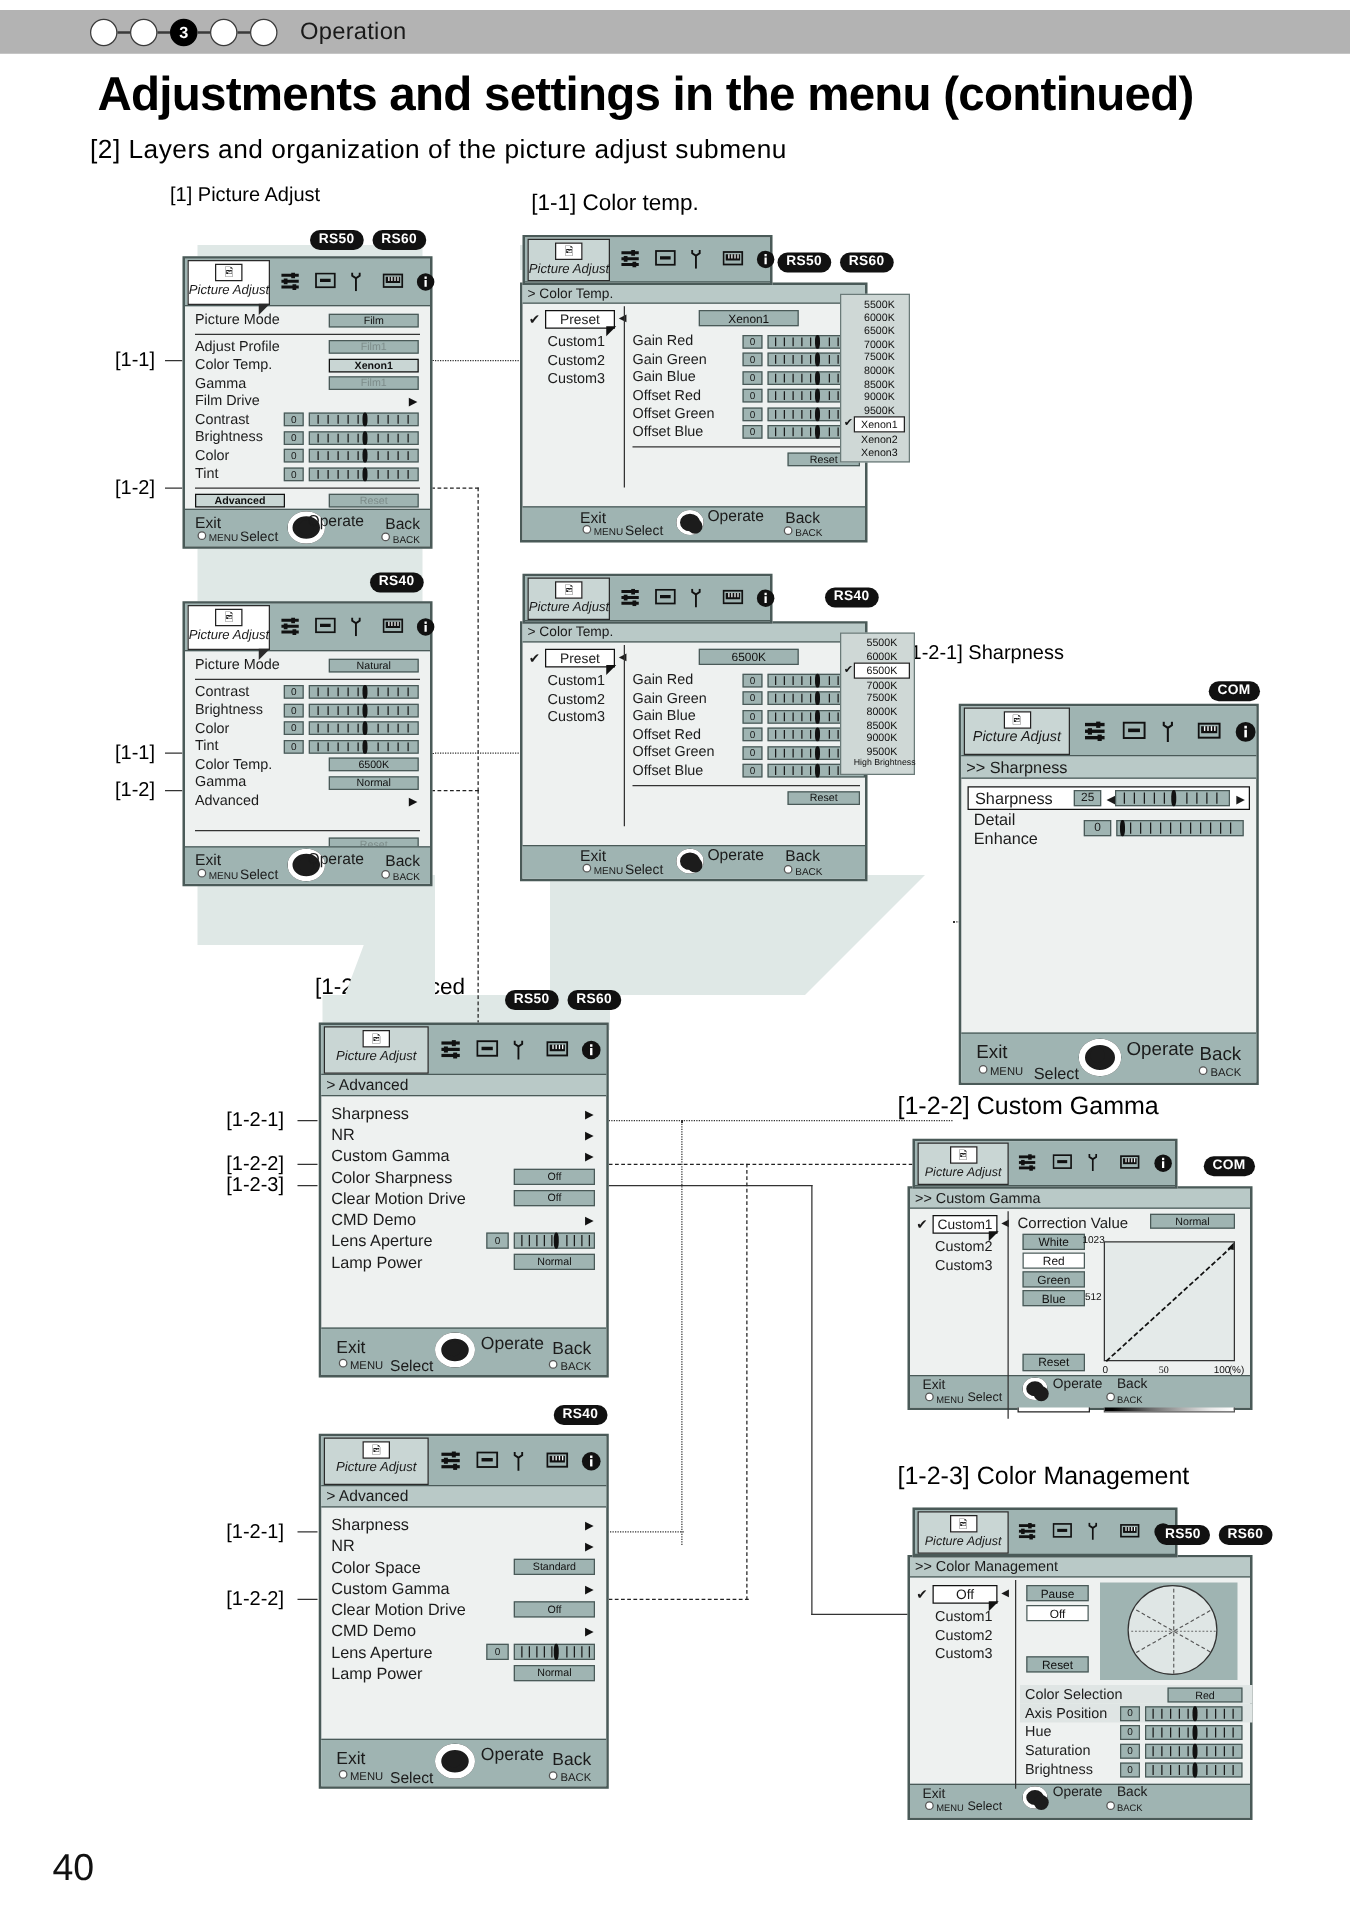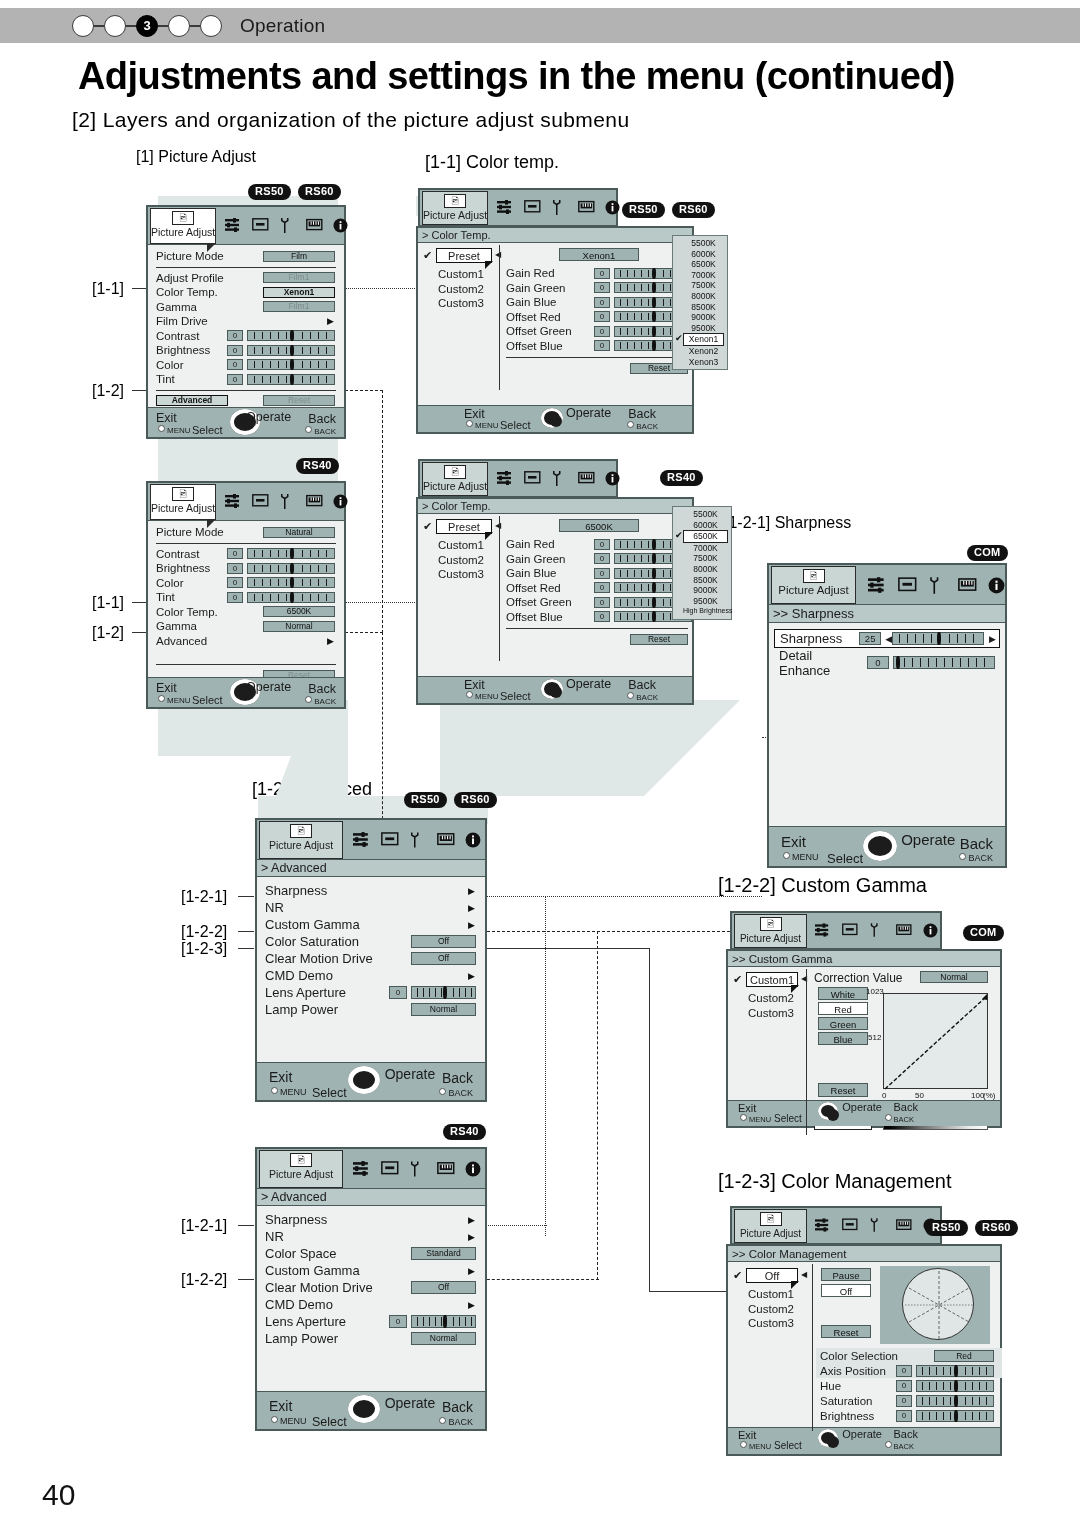--- a/index.html
+++ b/index.html
@@ -68,21 +68,21 @@
     background:#fff; border:1.5px solid #2b2b2b;
     display:flex; flex-direction:column; align-items:center; justify-content:flex-start;
     position:relative;
   }
   .pa-tab.sel{ background:#c9d6d4; }
   .pa-tab .ic{
     width:22px; height:14px; border:1.3px solid #222; margin-top:2px;
     background:#fff; font-size:9px; line-height:12px; text-align:center;
     overflow:hidden;
   }
-  .pa-tab .lbl{ font-size:10.5px; line-height:13px; margin-top:1px; white-space:nowrap; }
+  .pa-tab .lbl{ font-size:10.5px; line-height:13px; margin-top:1px; white-space:nowrap;font-style:italic; }
   .pa-tab .corner{
     position:absolute; right:-1px; bottom:-9px;
     width:0;height:0;border-left:9px solid #2b2b2b;border-bottom:9px solid transparent;
   }
   .headicons{ display:flex; align-items:center; gap:10px; margin-left:9px; }
   .hi{ width:17px; height:15px; position:relative; }
 
   .osd-crumb{
     background:#b9c9c7; height:15px; border-bottom:1px solid #4a5a58;
     font-size:11px; padding-left:4px; line-height:15px; color:#1b1b1b;
@@ -1072,21 +1072,21 @@
     </div>
     <div class="row" style="height:17px;font-size:13px;">
       <span class="nm">NR</span>
       <span class="arr" style="margin-right:10px;">▶</span>
     </div>
     <div class="row" style="height:17px;font-size:13px;">
       <span class="nm">Custom Gamma</span>
       <span class="arr" style="margin-right:10px;">▶</span>
     </div>
     <div class="row" style="height:17px;font-size:13px;">
-      <span class="nm">Color Saturation</span>
+      <span class="nm">Color Sharpness</span>
       <span class="pill" style="min-width:65px;height:13px;line-height:11px;margin-right:9px;">Off</span>
     </div>
     <div class="row" ertical="" style="height:17px;font-size:13px;">
       <span class="nm">Clear Motion Drive</span>
       <span class="pill" style="min-width:65px;height:13px;line-height:11px;margin-right:9px;">Off</span>
     </div>
     <div class="row" style="height:17px;font-size:13px;">
       <span class="nm">CMD Demo</span>
       <span class="arr" style="margin-right:10px;">▶</span>
     </div>
@@ -1280,21 +1280,21 @@
 
     <span class="axtxt" style="left:138px;top:20px;">1023</span>
     <span class="axtxt" style="left:140px;top:66px;">512</span>
     <div class="graph" style="left:155px;top:26px;width:105px;height:96px;">
       <svg width="105" height="96" viewBox="0 0 105 96" style="display:block">
         <line x1="1" y1="95" x2="103" y2="2" stroke="#111" stroke-width="1.4" stroke-dasharray="4,2"></line>
         <polygon points="103,0 98,5 103,6" fill="#111"></polygon>
       </svg>
     </div>
     <span class="axtxt" style="left:154px;top:124px;">0</span>
-    <span class="axtxt" style="left:187px;top:124px;">50</span>
+    <span class="axtxt" style="left:199px;top:124px;font-family:Liberation Serif, serif;">50</span>
     <span class="axtxt" style="left:243px;top:124px;">100</span>
     <span class="axtxt" style="left:255px;top:124px;">(%)</span>
     <div class="gradbar" style="left:155px;top:135px;width:105px;height:28px;"></div>
   </div>
   <div class="osd-foot" style="height:26px;">
     <span class="exit" style="left:10px;top:1px;font-size:11px;">Exit</span>
     <span class="menu" style="left:12px;top:13px;font-size:7.5px;">MENU</span>
     <span class="sel" style="left:46px;top:12px;font-size:10px;">Select</span>
     <span class="wheel" style="left:33%;top:1px;width:20px;height:18px;box-shadow:inset 0 0 0 3px #fff;"></span>
     <span class="op" style="left:42%;top:0;font-size:11px;">Operate</span>

